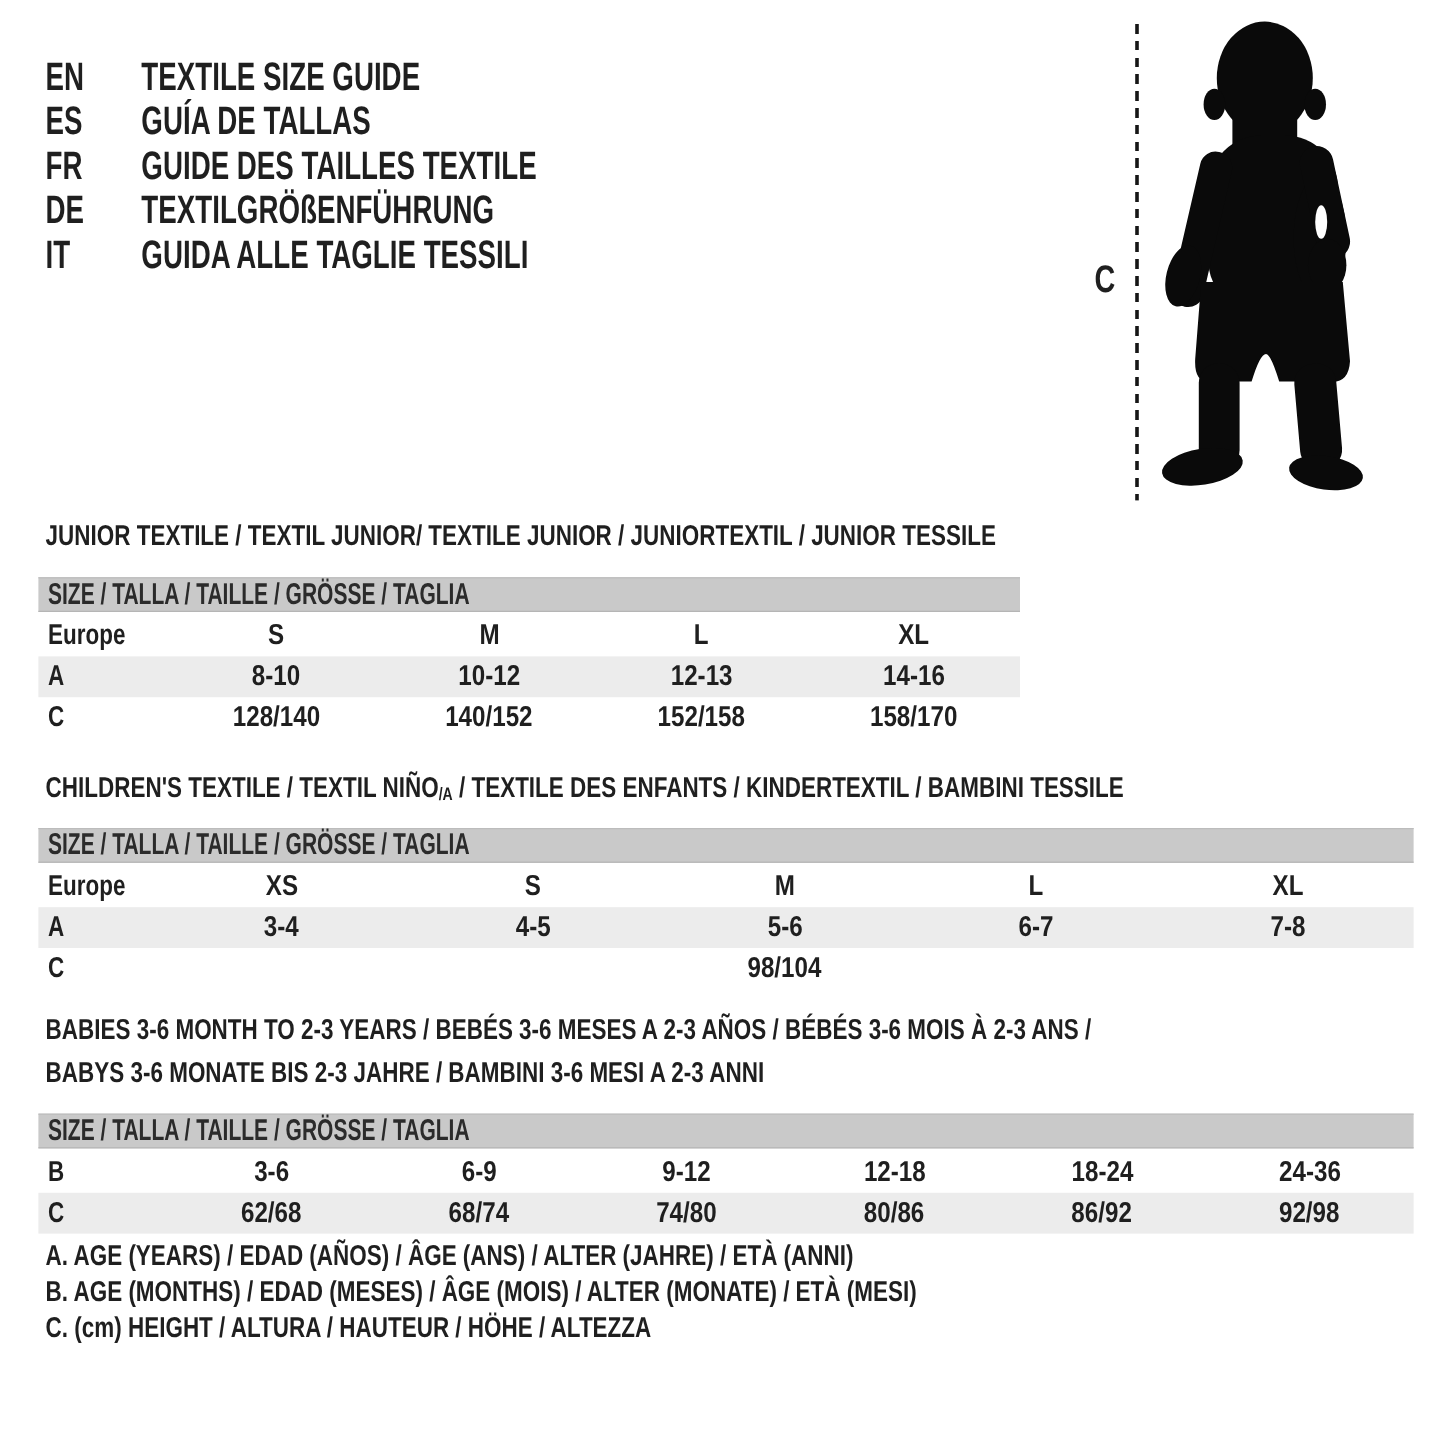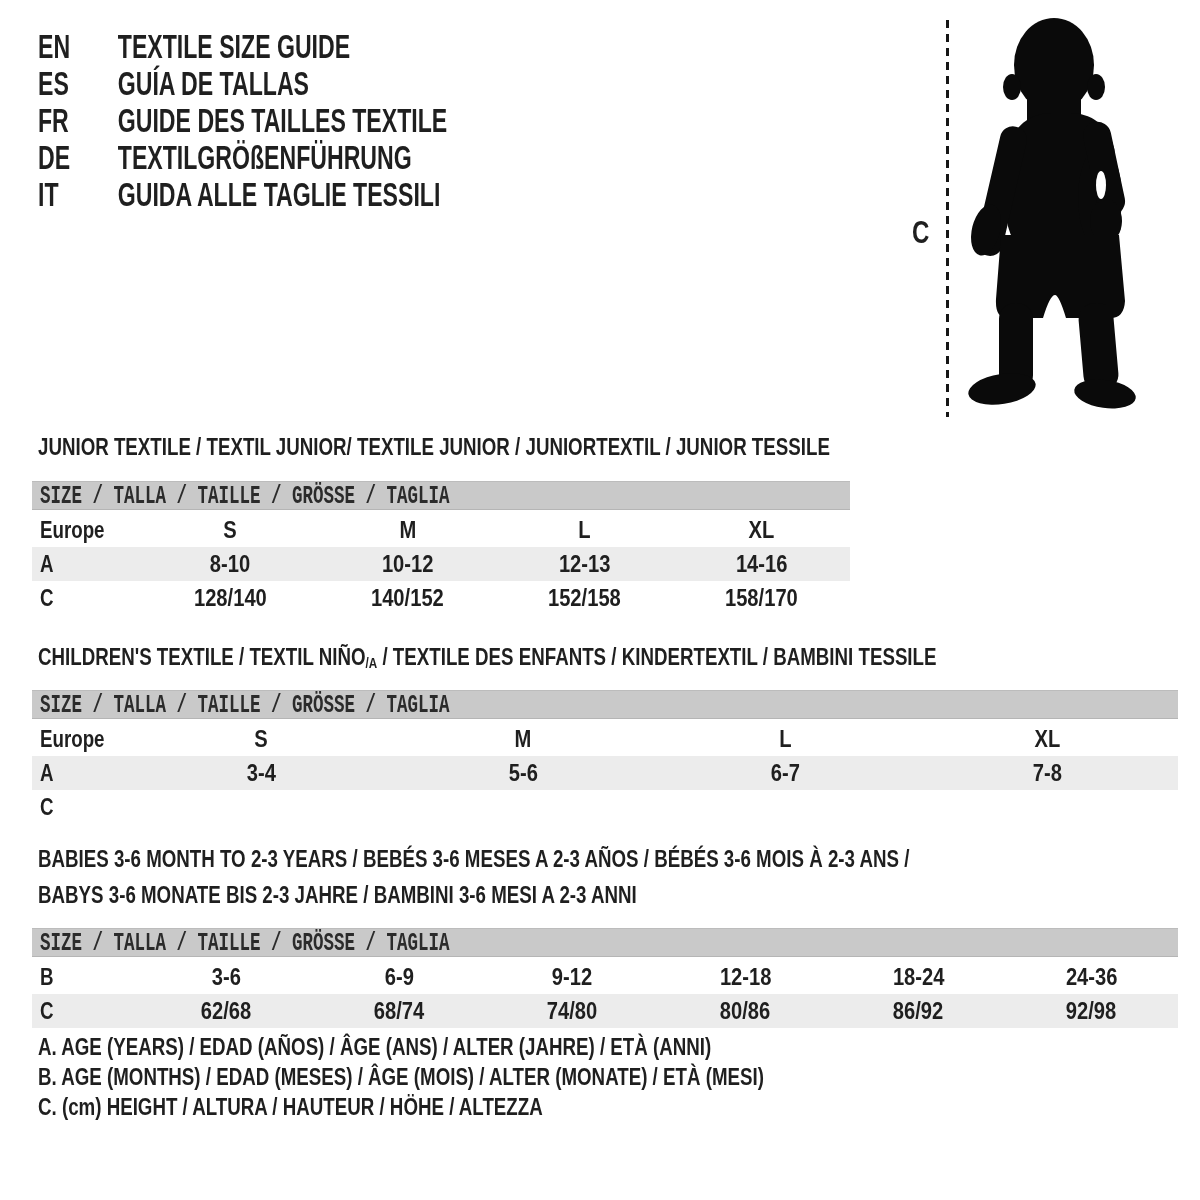--- a/index.html
+++ b/index.html
@@ -8,40 +8,40 @@
     font-family:"Liberation Sans",sans-serif;font-weight:700;color:#1f1f1f;
   }
   
   .cx{display:inline-block;white-space:nowrap;transform-origin:0 50%;}
   .sx70{transform:scaleX(0.70);}
   .sx75{transform:scaleX(0.75);}
   .sx78{transform:scaleX(0.78);}
   .sx84{transform:scaleX(0.84);transform-origin:50% 50%;}
 
   
-  .lang{position:absolute;left:38px;top:28px;font-size:33px;line-height:37px;}
+  .lang{position:absolute;left:38px;top:45px;font-size:33px;line-height:37px;}
   .lang-row{white-space:nowrap;transform:scaleX(0.70);transform-origin:0 0;}
   .lang-code{display:inline-block;width:114px;}
 
   
   .dash-line{position:absolute;left:946px;top:20px;width:3px;height:397px;
     background:repeating-linear-gradient(to bottom,#161616 0 8px,transparent 8px 14px);}
   .c-label{position:absolute;left:912px;top:214px;font-size:32px;}
   .fig{position:absolute;left:958px;top:13px;}
 
   
   .sec-title{position:absolute;left:38px;font-size:24px;line-height:26px;white-space:nowrap;
     transform:scaleX(0.78);transform-origin:0 0;}
   .sub-a{font-size:15px;vertical-align:-3px;}
 
   
   .size-table{position:absolute;left:32px;}
   .bar{height:29px;background:#c9c9c9;border-top:1px solid #bcbcbc;border-bottom:1px solid #b5b5b5;
-    display:flex;padding-left:8px;box-sizing:border-box;
-    font-size:25px;color:#2b2b2b;margin-bottom:3px;font-family:Liberation Mono, monospace;}
+    display:flex;align-items:center;padding-left:8px;box-sizing:border-box;
+    font-size:25px;color:#2b2b2b;margin-bottom:3px;}
   .trow{display:flex;align-items:center;height:34px;font-size:24px;}
   .trow.striped{background:#ececec;}
   .tlbl{padding-left:8px;box-sizing:border-box;flex:none;}
   .jun .tlbl{width:110px;}
   .chd .tlbl{width:98px;}
   .bab .tlbl{width:108px;}
   .tcell{flex:1;text-align:center;}
 
   
   .legend{position:absolute;left:38px;top:1032px;font-size:24px;line-height:30px;}
@@ -127,34 +127,37 @@
 
   <div class="sec-title" style="top:644px">
     <span>CHILDREN'S TEXTILE / TEXTIL NIÑO</span><span class="sub-a">/A</span><span> / TEXTILE DES ENFANTS / KINDERTEXTIL / BAMBINI TESSILE</span>
   </div>
   <div class="size-table chd" style="top:690px;width:1146px">
     <div class="bar">
       <span class="cx sx70">SIZE / TALLA / TAILLE / GRÖSSE / TAGLIA</span>
     </div>
     <div class="trow">
       <span class="tlbl"><span class="cx sx78">Europe</span></span>
+      <span class="tcell"><span class="cx sx84">XS</span></span>
       <span class="tcell"><span class="cx sx84">S</span></span>
       <span class="tcell"><span class="cx sx84">M</span></span>
       <span class="tcell"><span class="cx sx84">L</span></span>
       <span class="tcell"><span class="cx sx84">XL</span></span>
     </div>
     <div class="trow striped">
       <span class="tlbl"><span class="cx sx78">A</span></span>
       <span class="tcell"><span class="cx sx84">3-4</span></span>
+      <span class="tcell"><span class="cx sx84">4-5</span></span>
       <span class="tcell"><span class="cx sx84">5-6</span></span>
       <span class="tcell"><span class="cx sx84">6-7</span></span>
       <span class="tcell"><span class="cx sx84">7-8</span></span>
     </div>
     <div class="trow">
       <span class="tlbl"><span class="cx sx78">C</span></span>
+      <span class="tcell"><span class="cx sx84">98/104</span></span>
     </div>
   </div>
 
   <div class="sec-title" style="top:846px">
     <span>BABIES 3-6 MONTH TO 2-3 YEARS / BEBÉS 3-6 MESES A 2-3 AÑOS / BÉBÉS 3-6 MOIS À 2-3 ANS /</span>
   </div>
   <div class="sec-title" style="top:882px">
     <span>BABYS 3-6 MONATE BIS 2-3 JAHRE / BAMBINI 3-6 MESI A 2-3 ANNI</span>
   </div>
   <div class="size-table bab" style="top:928px;width:1146px">

